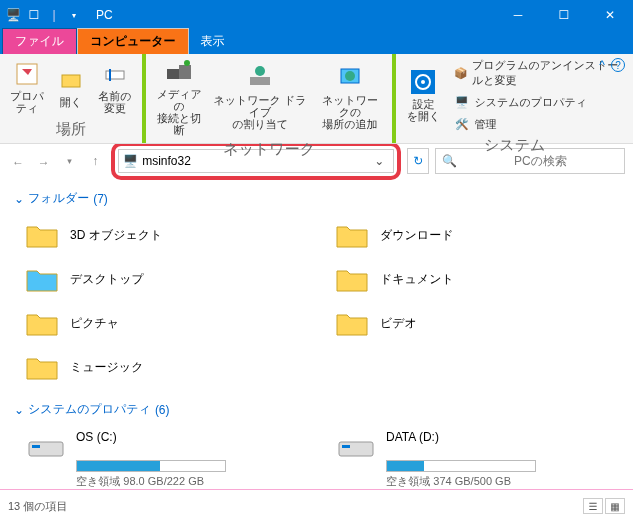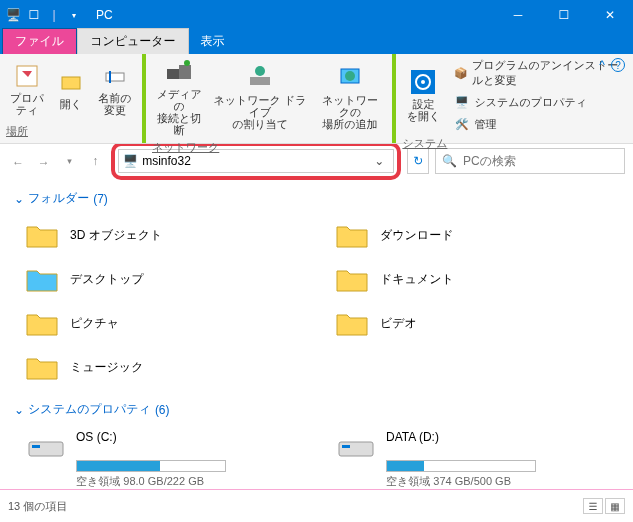--- a/index.html
+++ b/index.html
@@ -8,42 +8,42 @@
 .titlebar { height: 30px; background: #0078d7; color: #fff; display: flex; align-items: center; }
 .titlebar .qat { display: flex; gap: 4px; padding: 0 6px; align-items: center; }
 .titlebar .qat span { width: 16px; height: 16px; display: flex; align-items: center; justify-content: center; }
 .titlebar .title { padding-left: 8px; font-size: 12px; }
 .titlebar .winctrl { margin-left: auto; display: flex; }
 .titlebar .winctrl div { width: 46px; height: 30px; display: flex; align-items: center; justify-content: center; font-size: 12px; }
 
 .tabs { height: 24px; background: #0078d7; display: flex; align-items: flex-end; padding-left: 2px; }
 .tab { padding: 4px 12px; font-size: 12px; color: #fff; background: #005a9e; border: 1px solid #005a9e; border-bottom: none; cursor: pointer; }
 .tab.file { background: #ec4899; color: #fff; }
-.tab.active { background: #e5e5e5; color: #000; border-color: #ccc; }
+.tab.active { background: #f97316; color: #000; border-color: #ccc; font-weight: bold; }
 
 .ribbon { height: 90px; background: #f5f5f5; border-bottom: 1px solid #ddd; display: flex; position: relative; }
 .ribbon .help { position: absolute; right: 8px; top: 4px; display: flex; gap: 6px; color: #0078d7; font-size: 12px; }
 .ribbon-group { display: flex; flex-direction: column; border-right: 4px solid #84cc16; padding: 2px 6px; }
 .ribbon-group .items { display: flex; flex: 1; align-items: center; gap: 2px; }
-.ribbon-group .glabel { text-align: left; font-size: 11px; color: #666; padding: 2px 0; text-decoration: underline; }
+.ribbon-group .glabel { text-align: center; font-size: 15px; color: #666; padding: 2px 0; }
 .rbtn { display: flex; flex-direction: column; align-items: center; justify-content: center; padding: 2px 4px; min-width: 42px; cursor: pointer; }
 .rbtn .ricon { width: 28px; height: 28px; display: flex; align-items: center; justify-content: center; }
 .rbtn .rlabel { font-size: 11px; color: #333; text-align: center; line-height: 1.1; margin-top: 2px; white-space: pre-line; }
 .rbtn-sm { display: flex; align-items: center; gap: 4px; padding: 2px 4px; cursor: pointer; font-size: 11px; color: #333; }
 .rbtn-sm .ricon-sm { width: 16px; height: 16px; display: flex; align-items: center; justify-content: center; }
 
 .navbar { height: 34px; display: flex; align-items: center; padding: 3px 8px; gap: 6px; }
 .navbtn { width: 24px; height: 24px; display: flex; align-items: center; justify-content: center; color: #888; cursor: pointer; }
 .addr-wrap { flex: 0 0 290px; border: 4px solid #e63946; border-radius: 10px; padding: 3px; }
 .addr { height: 24px; border: 1px solid #ccc; display: flex; align-items: center; padding: 0 4px; background: #fff; }
 .addr input { flex: 1; border: none; outline: none; font-size: 12px; padding: 0 4px; }
 .addr-arrow { width: 20px; text-align: center; color: #555; cursor: pointer; }
 .refresh { width: 26px; height: 26px; border: 1px solid #ccc; display: flex; align-items: center; justify-content: center; cursor: pointer; color: #0078d7; }
 .search { flex: 1; height: 26px; border: 1px solid #ccc; display: flex; align-items: center; padding: 0 6px; gap: 6px; color: #888; }
-.search input { border: none; outline: none; flex: 1; font-size: 12px; }
+.search input { border: none; outline: none; flex: 1; font-size: 12px; text-align: center; }
 
 .content { padding: 6px 14px; height: 310px; overflow: auto; }
 .section-hdr { display: flex; align-items: center; gap: 4px; color: #0066cc; font-size: 12px; margin: 6px 0 8px; cursor: pointer; }
 .grid { display: grid; grid-template-columns: 1fr 1fr; gap: 4px 23px; margin-left: 8px; }
 .item { display: flex; align-items: center; gap: 10px; padding: 2px; cursor: pointer; }
 .item .ficon { width: 36px; height: 36px; display: flex; align-items: center; justify-content: center; }
 .item .fname { font-size: 12px; color: #000; }
 .drive { display: flex; gap: 10px; padding: 4px; }
 .drive .dicon { width: 40px; height: 32px; display: flex; align-items: center; justify-content: center; }
 .drive .dinfo { flex: 1; }

